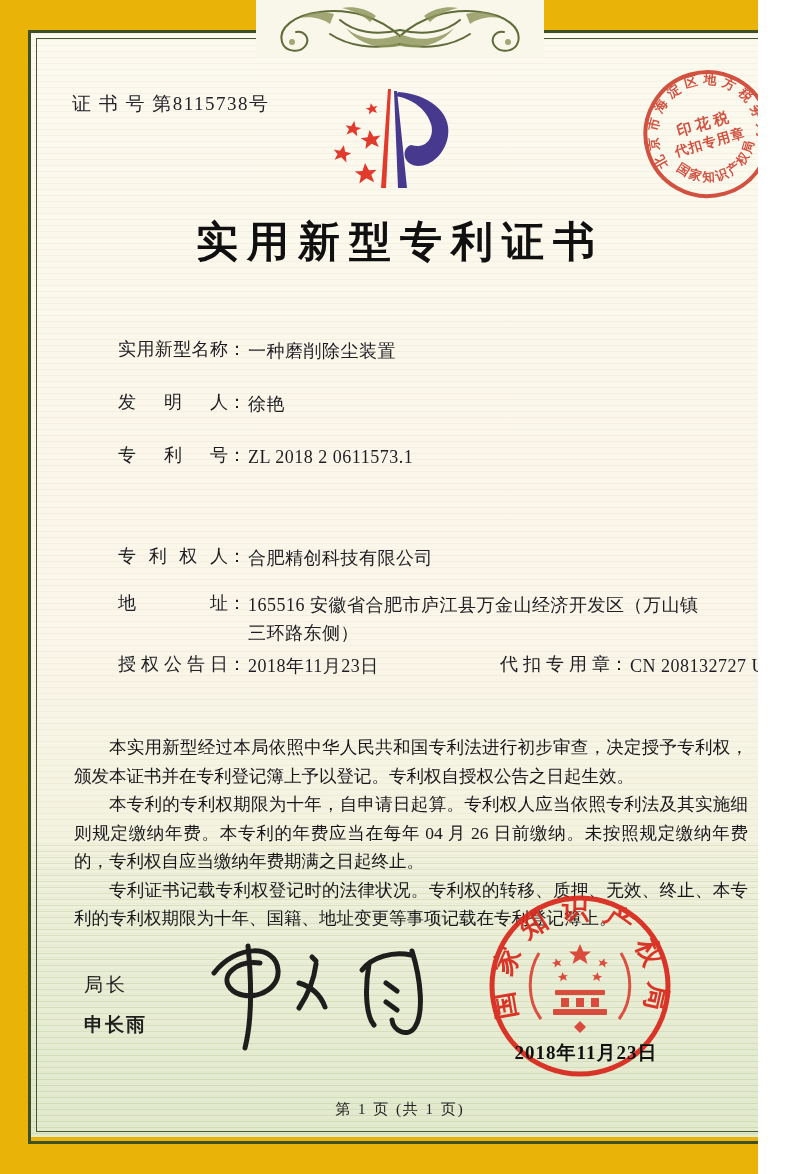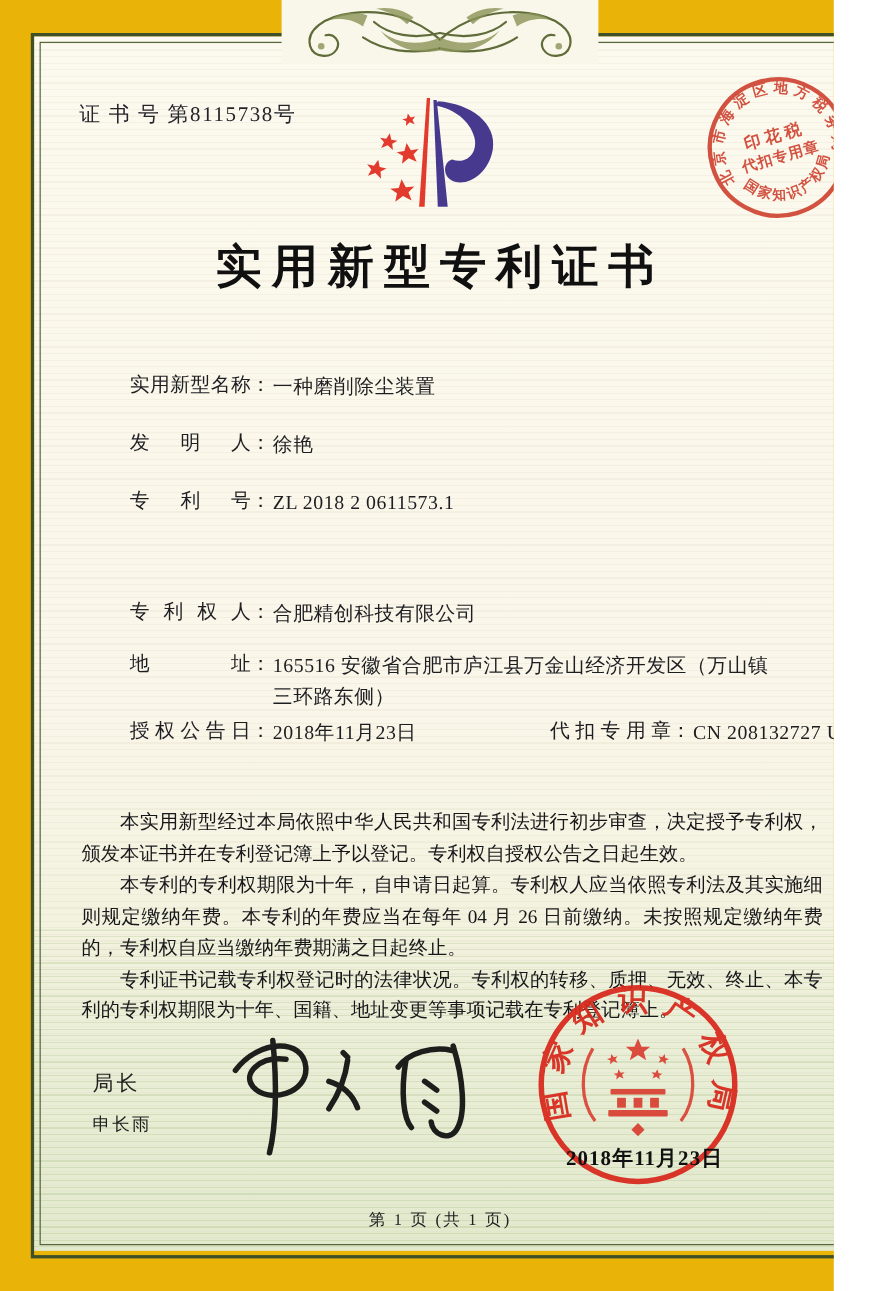--- a/index.html
+++ b/index.html
@@ -38,21 +38,21 @@
   .fvalue{display:inline-block; vertical-align:top; white-space:pre-line; line-height:28px; letter-spacing:.5px;}
   .frow-right{left:456px;}
   .paras{
     position:absolute; left:74px; top:696px; width:674px;
     font-size:17.5px; line-height:28.5px; text-align:justify; color:#17171a;
     word-break:break-all;
     margin-top:37px;
   }
   .paras p{margin:0; text-indent:2em;}
   .director-label{position:absolute; left:84px; top:972px; font-size:19px; letter-spacing:3px; color:#20201f;}
-  .director-name{position:absolute; left:84px; top:1012px; font-size:16px; letter-spacing:2px; color:#20201f;}
+  .director-name{position:absolute; left:84px; top:1012px; font-size:19px; letter-spacing:2px; color:#20201f;font-weight:bold;}
   .signature{position:absolute; left:196px; top:928px;}
   .seal{position:absolute; left:487px; top:893px; opacity:.93;}
   .seal-date{
     position:absolute; left:486px; top:1040px; width:200px; text-align:center;
     font-size:19px; letter-spacing:1px; color:#101010; font-weight:bold;
   }
   .footer{position:absolute; left:0; top:1100px; width:800px; text-align:center; font-size:15px; letter-spacing:2px; color:#222;}
 </style>
 </head>
 <body>

